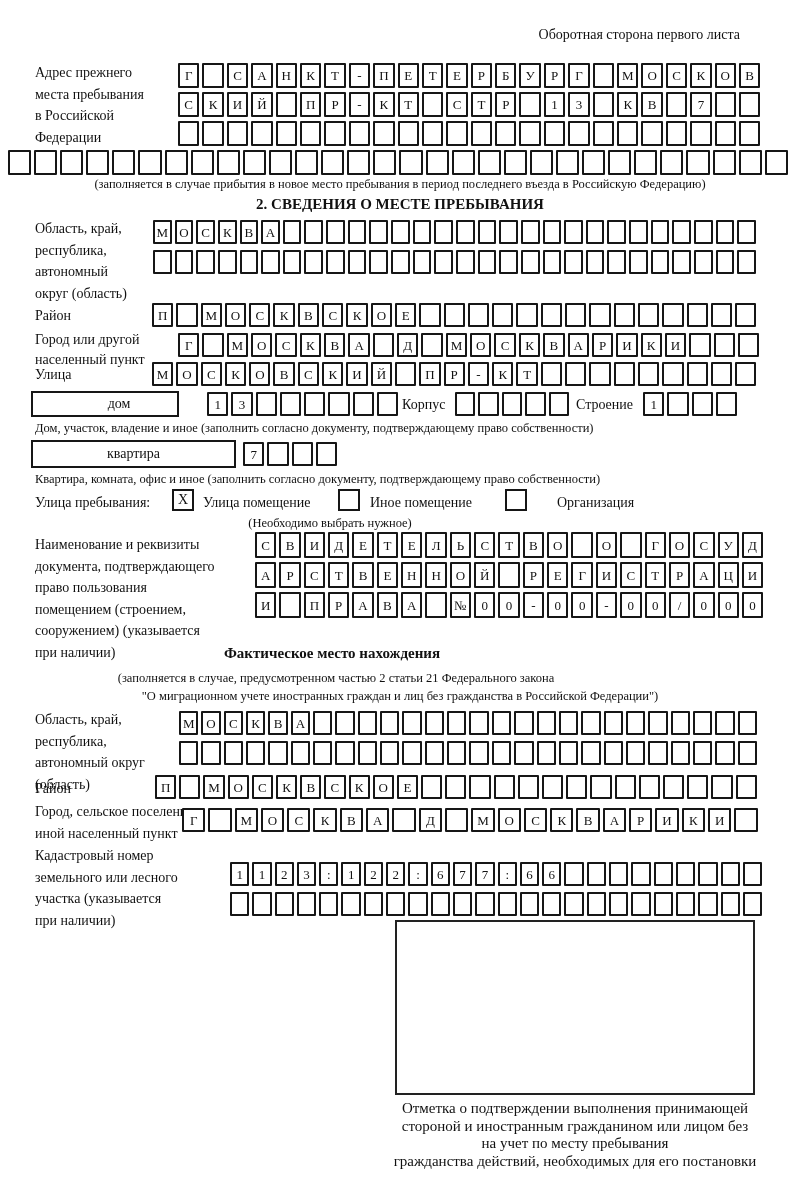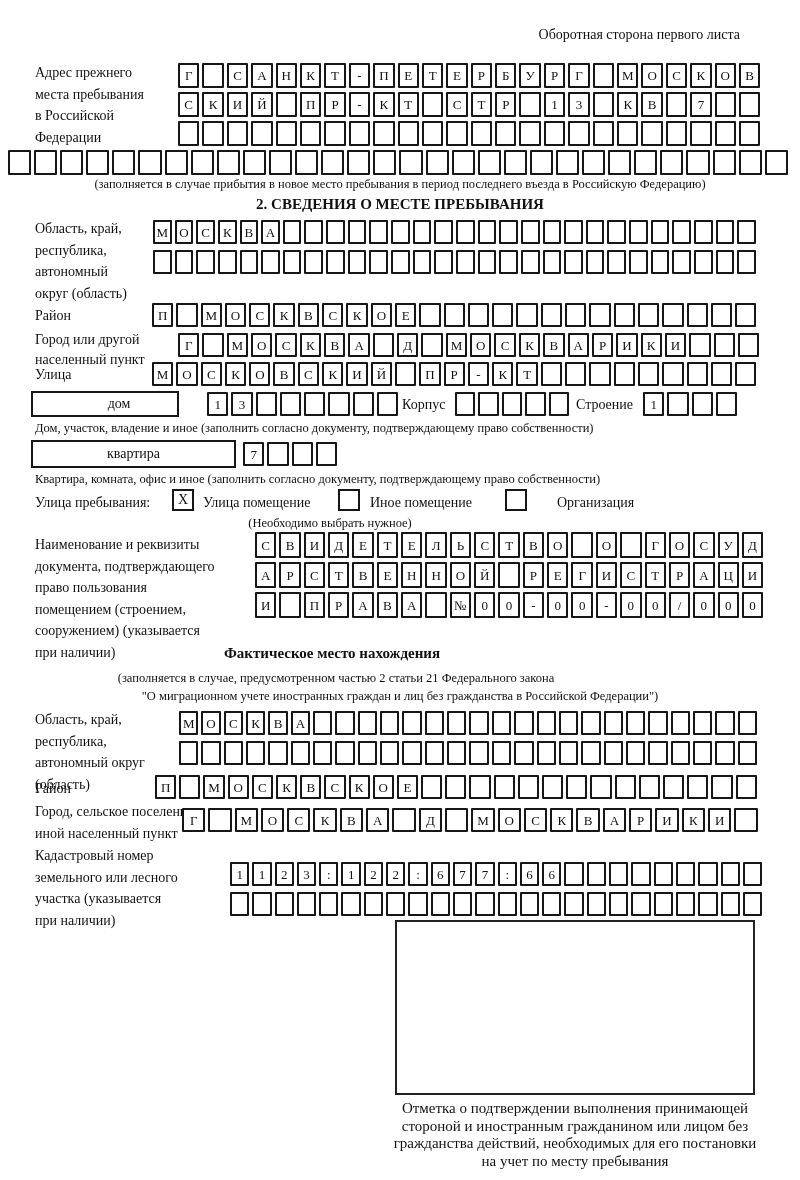--- a/index.html
+++ b/index.html
@@ -623,17 +623,17 @@
       <span class="cell"></span>
       <span class="cell"></span>
       <span class="cell"></span>
       <span class="cell"></span>
     </div>
 
   <div class="abs bigbox" style="left:395px;top:920px;width:360px;height:175px;"></div>
   <div class="abs capline center" style="left:375px;top:1100px;width:400px;">
     <div>Отметка о подтверждении выполнения принимающей</div>
     <div>стороной и иностранным гражданином или лицом без</div>
+    <div>на учет по месту пребывания</div>
     <div>гражданства действий, необходимых для его постановки</div>
-    <div>на учет по месту пребывания</div>
   </div>
 
 </div>
 
 </body></html>

